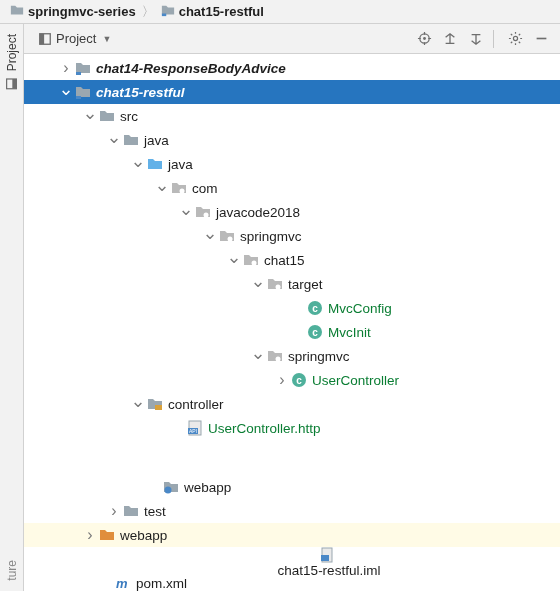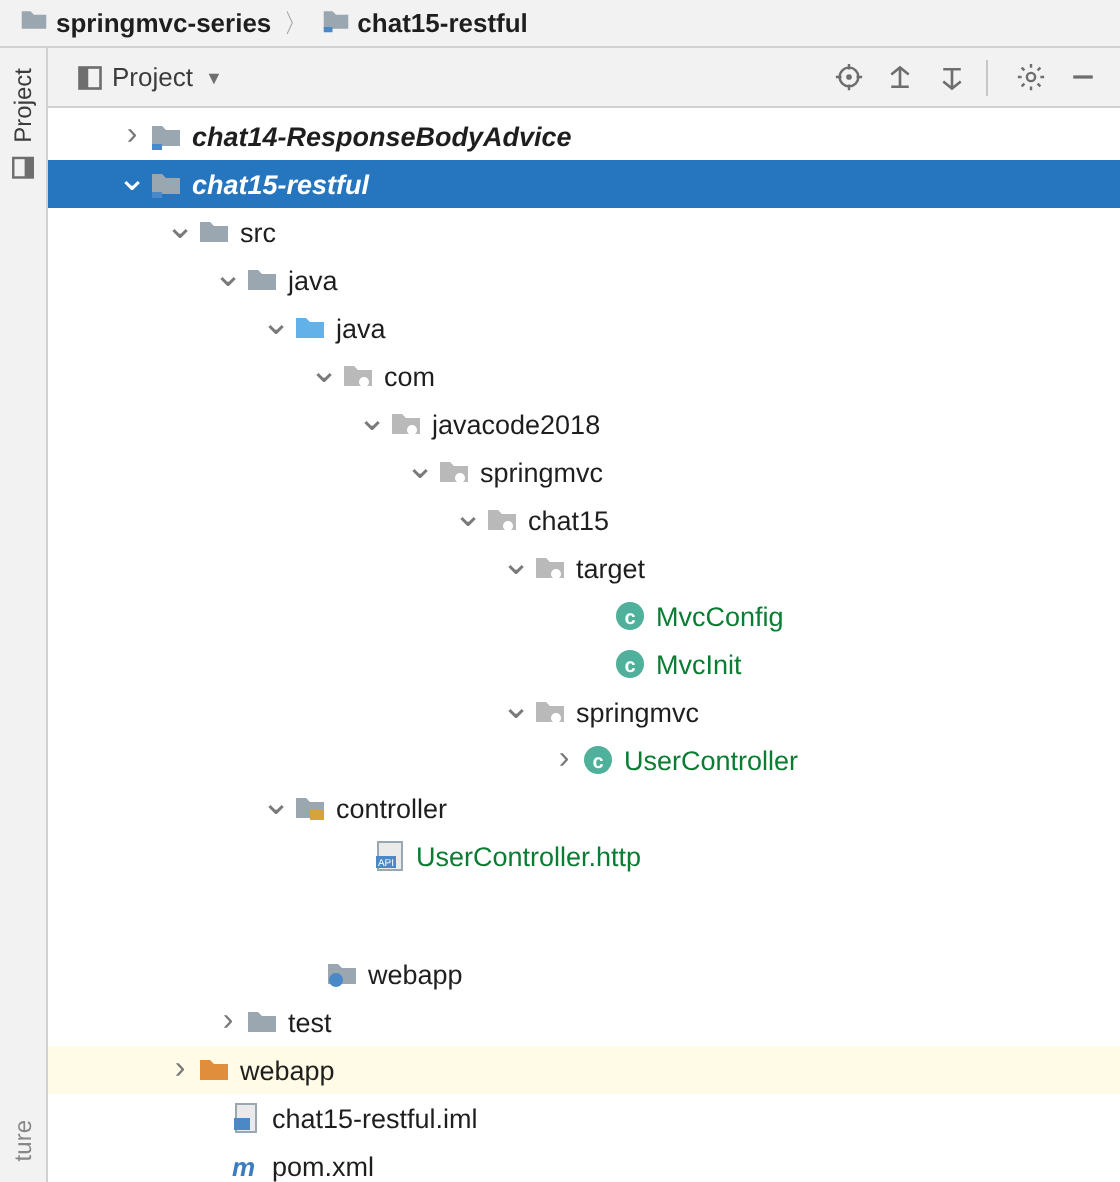--- a/index.html
+++ b/index.html
@@ -292,21 +292,21 @@
         </div>
         <div class="row excluded" style="padding-left: 58px;">
           <span class="arrow" style="font-size: 16px;">›</span>
           <span class="icon">
             <svg width="16" height="16" viewBox="0 0 16 16">
               <path fill="#e08e3c" d="M1 3h5l2 2h7v8H1z"></path>
             </svg>
           </span>
           <span class="label">webapp</span>
         </div>
-        <div class="row" style="padding-left: 74px;">
+        <div class="row" style="padding-left: 74px; flex-direction: column;">
           <span class="arrow"></span>
           <span class="icon">
             <svg width="16" height="16" viewBox="0 0 16 16">
               <rect x="3" y="1" width="10" height="14" fill="#eaeaea" stroke="#9aa7b0"></rect>
               <rect x="2" y="8" width="8" height="6" fill="#4a88c7"></rect>
             </svg>
           </span>
           <span class="label">chat15-restful.iml</span>
         </div>
         <div class="row" style="padding-left: 74px;">

